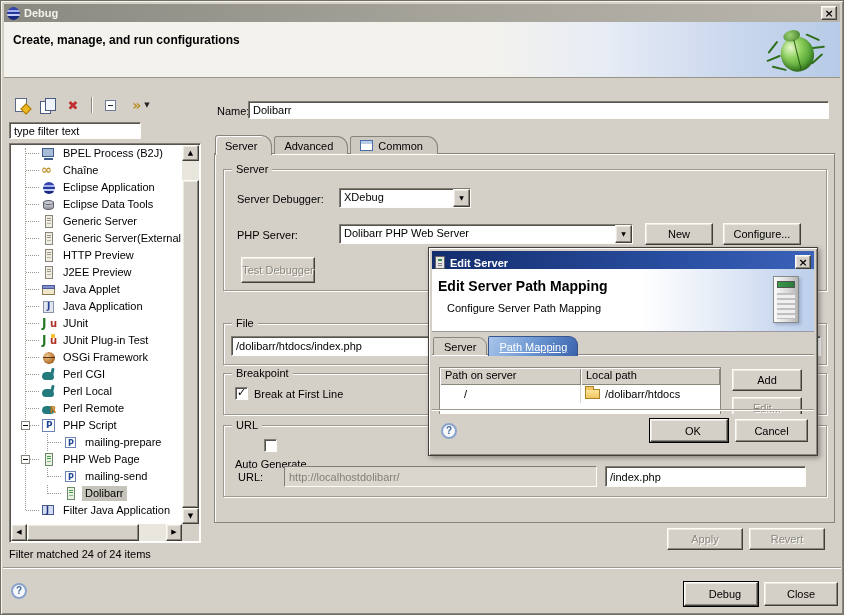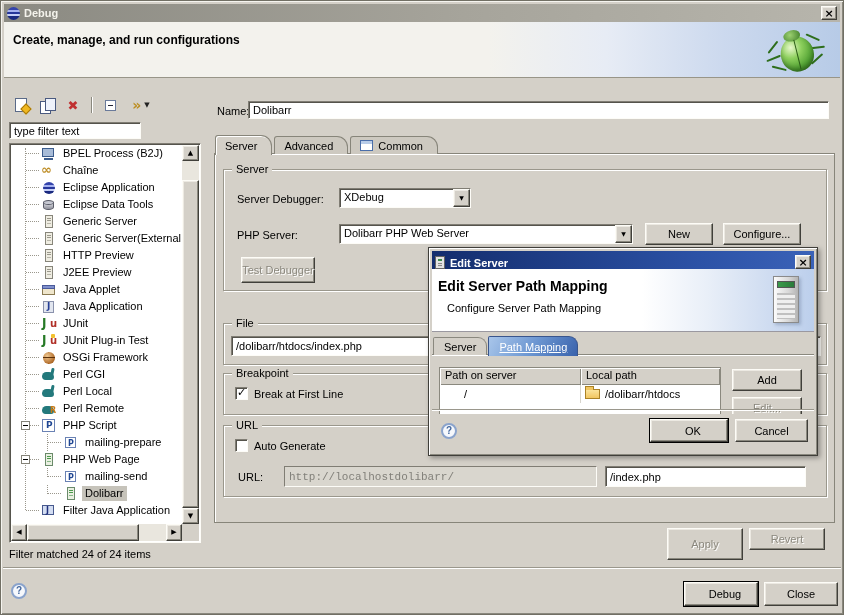--- a/index.html
+++ b/index.html
@@ -157,29 +157,29 @@
   #btn-new{position:absolute;left:644px;top:222px;width:68px;height:22px;}
   #btn-configure{position:absolute;left:722px;top:222px;width:78px;height:22px;}
   #btn-test{position:absolute;left:240px;top:256px;width:74px;height:26px;}
 
   #grp-file{left:222px;top:322px;width:604px;height:42px;}
   #file-input{position:absolute;left:230px;top:335px;width:590px;height:20px;}
   #grp-break{left:222px;top:372px;width:604px;height:42px;}
   #grp-url{left:222px;top:424px;width:604px;height:72px;}
   .cbrow{position:absolute;display:flex;align-items:center;gap:6px;}
   #row-break{left:234px;top:386px;}
-  #row-auto{left:234px;top:438px;}
+  #row-auto{left:234px;top:438px;flex-direction:column;}
   .cb{width:13px;height:13px;background:#fff;border:1px solid;border-color:#807d74 #fdfcf7 #fdfcf7 #807d74;
     box-shadow:inset 1px 1px 0 #55534c;display:flex;align-items:center;justify-content:center;}
   .cb .mark{visibility:hidden;font:bold 11px/11px "DejaVu Sans",sans-serif;margin-top:-2px;}
   .cb.checked .mark{visibility:visible;}
   .lbl-url{position:absolute;left:237px;top:470px;}
-  #url-base{position:absolute;left:283px;top:465px;width:313px;height:21px;font-family:Liberation Mono, monospace;}
+  #url-base{position:absolute;left:283px;top:465px;width:313px;height:21px;}
   #url-path{position:absolute;left:604px;top:465px;width:201px;height:21px;}
-  #btn-apply{position:absolute;left:666px;top:527px;width:76px;height:32px;}
+  #btn-apply{position:absolute;left:666px;top:527px;width:76px;height:22px;}
   #btn-revert{position:absolute;left:748px;top:527px;width:76px;height:22px;}
 
   .fsep{position:absolute;left:2px;top:566px;right:2px;height:2px;border-top:1px solid #9a978c;border-bottom:1px solid #fff;}
   #footer-help{position:absolute;left:10px;top:582px;}
   #btn-debug{position:absolute;left:683px;top:581px;width:74px;height:24px;}
   #btn-close{position:absolute;left:763px;top:581px;width:74px;height:24px;}
 
   
   .dialog{position:absolute;left:427px;top:246px;width:390px;height:209px;background:#d4d0c8;
     border:1px solid #403f3a;box-shadow:inset 1px 1px 0 #fff,inset -1px -1px 0 #8a887e,2px 2px 5px rgba(0,0,0,.35);z-index:10;}

